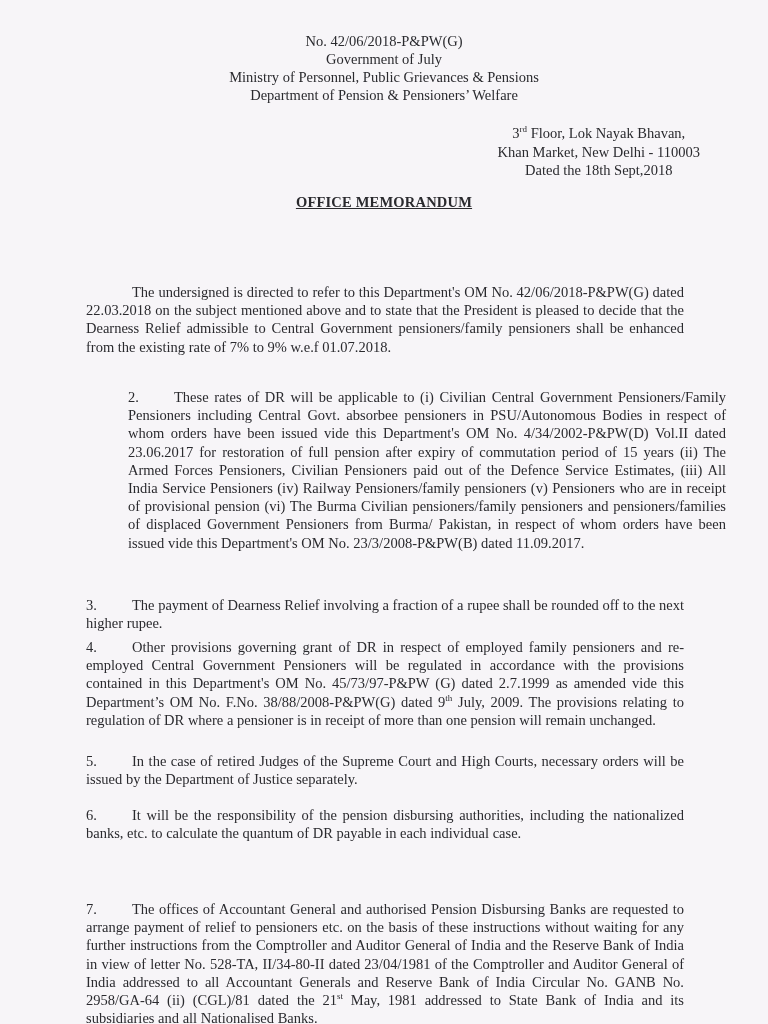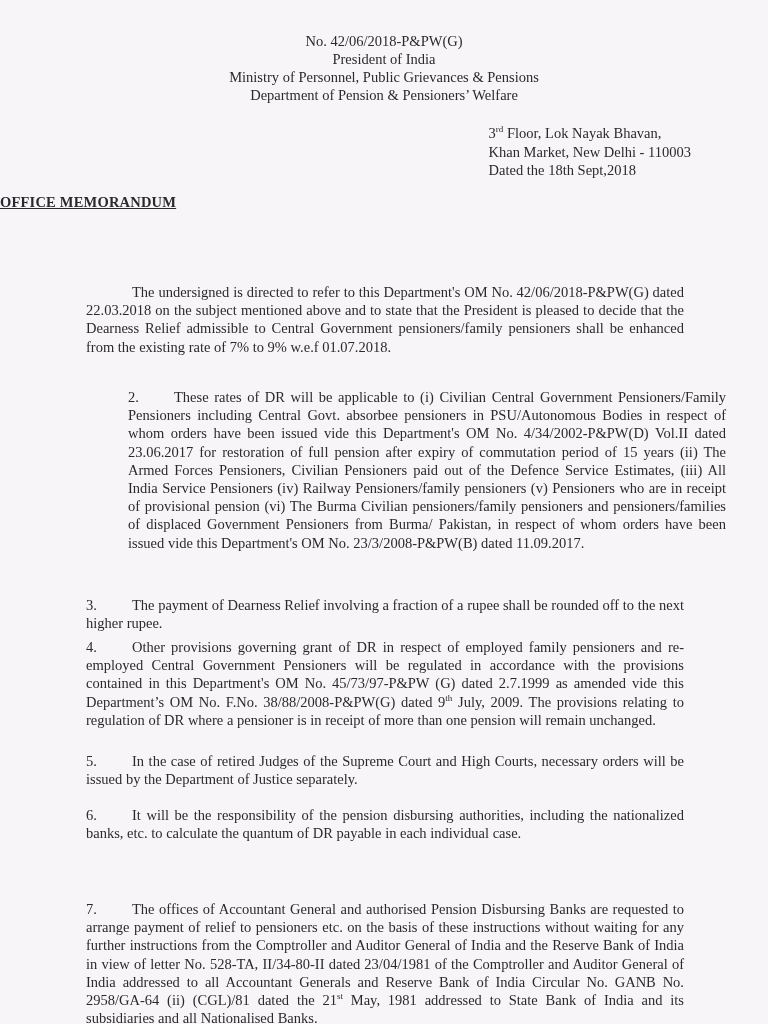--- a/index.html
+++ b/index.html
@@ -5,23 +5,23 @@
   html, body { margin: 0; padding: 0; }
   body {
     width: 768px; height: 1024px; overflow: hidden;
     background: #f7f5f8;
     font-family: "Liberation Serif", serif;
     color: #2a2a2e;
     position: relative;
   }
   .page { position: absolute; left: 0; top: 0; width: 768px; height: 1024px; }
   .header { position: absolute; top: 32px; left: 0; width: 768px; text-align: center; font-size: 14.5px; line-height: 18px; }
-  .address { position: absolute; top: 124px; right: 77px; text-align: left; font-size: 14.5px; line-height: 18.5px; }
+  .address { position: absolute; top: 124px; right: 68px; text-align: center; font-size: 14.5px; line-height: 18.5px; }
   .address sup { font-size: 9px; line-height: 0; }
-  .title { position: absolute; top: 194px; left: 0; width: 768px; font-weight: bold; font-size: 14.5px; text-decoration: underline; letter-spacing: 0.2px; }
+  .title { position: absolute; top: 194px; left: 0; width: 768px; text-align: center; font-weight: bold; font-size: 14.5px; text-decoration: underline; letter-spacing: 0.2px; }
   .subject { position: absolute; top: 230px; left: 86px; width: 600px; font-weight: bold; font-size: 14.5px; line-height: 18px; display: flex; }
   .subject .lbl { width: 56px; flex: none; }
   .subject .txt { flex: 1; }
   .para { position: absolute; left: 86px; width: 598px; font-size: 14.5px; line-height: 18.2px; text-align: justify; }
   .para .num { display: inline-block; width: 46px; }
   .para .indent { display: inline-block; width: 46px; }
   .para sup { font-size: 9px; line-height: 0; margin-top: 24px; }
   #p1 { top: 283px; }
   #p2 { top: 388px; margin-left: 42px; }
   #p3 { top: 585px; margin-top: 11px; }
@@ -30,21 +30,21 @@
   #p6 { top: 806px; }
   #p7 { top: 900px; }
 </style>
 </head>
 <body>
 
 <div class="page">
 
   <div class="header">
     <div>No. 42/06/2018-P&amp;PW(G)</div>
-    <div>President of India</div>
+    <div>Government of July</div>
     <div>Ministry of Personnel, Public Grievances &amp; Pensions</div>
     <div>Department of Pension &amp; Pensioners’ Welfare</div>
   </div>
 
   <div class="address">
     <div><span>3</span><sup>rd</sup><span> Floor,  Lok Nayak Bhavan,</span></div>
     <div>Khan Market,  New Delhi - 110003</div>
     <div>Dated the 18th Sept,2018</div>
   </div>
 

